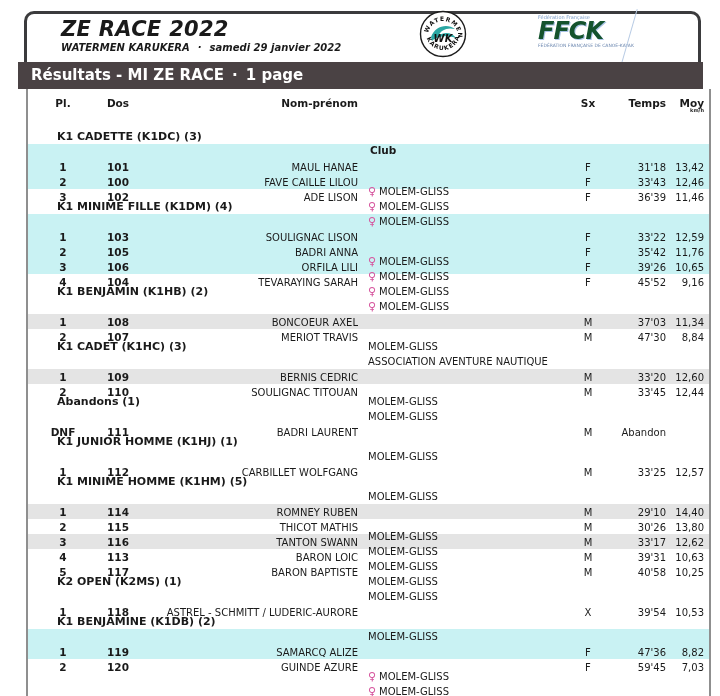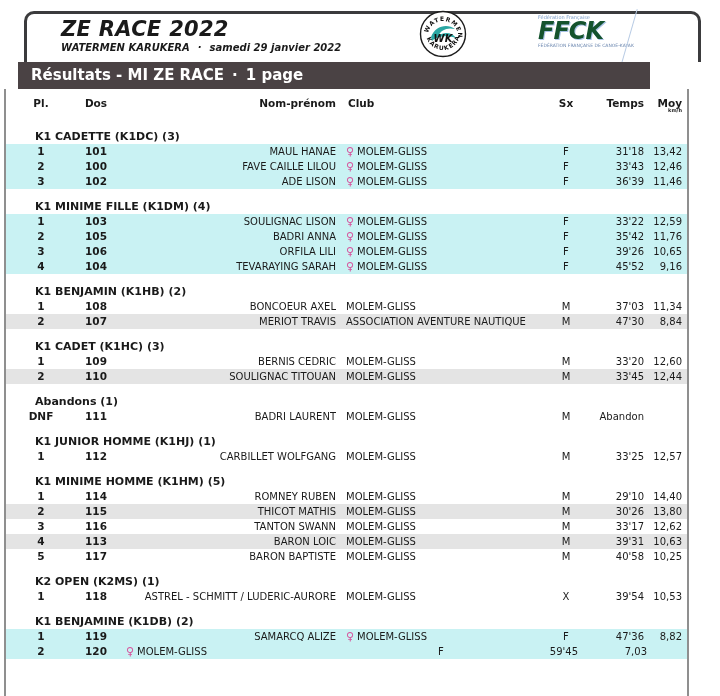--- a/index.html
+++ b/index.html
@@ -26,40 +26,40 @@
     font-size: 24px; font-weight: 700; font-style: italic; color: #14532d;
     line-height: 23px; letter-spacing: -1px; text-shadow: 1px 1px 0 #a8c2e6;
   }
   .ffck-bottom { font-size: 4.5px; color: #6d88b0; line-height: 6px; }
   .ffck-line {
     position: absolute; right: 28px; top: -6px; width: 1px; height: 56px;
     background: #b8cbe4; transform: rotate(16deg);
   }
 
   .result-bar {
-    position: absolute; left: 18px; top: 62px; width: 632px; height: 27px;
+    position: absolute; left: 18px; top: 62px; width: 685px; height: 27px;
     background: #4a4244; color: #fff; font-size: 15px; font-weight: 700;
     line-height: 27px; padding-left: 13px; white-space: nowrap;
   }
   .result-bar .bar-dot { margin: 0 8px; }
 
   .table-area {
-    position: absolute; left: 4px; top: 89px; width: 685px; bottom: 0;
+    position: absolute; left: 26px; top: 89px; width: 685px; bottom: 0;
     border-left: 2px solid #8f8f8f; border-right: 2px solid #8f8f8f; background: #fff;
   }
   .row-grid {
     display: grid;
     grid-template-columns: 70px 40px 220px 210px 40px 66px 35px;
     align-items: center;
   }
   .col-header { padding-top: 8px; height: 30px; font-weight: 700; font-size: 10.5px; align-items: start; }
   .c-pl  { text-align: center; font-weight: 700; }
   .c-dos { text-align: center; font-weight: 700; }
   .c-name { padding-left: 5px; white-space: nowrap; overflow: hidden; text-align: right; }
-  .c-club { padding-left: 10px; white-space: nowrap; overflow: hidden; }
+  .c-club { padding-left: 10px; white-space: nowrap; overflow: hidden; margin-top: 47px; }
   .c-club.h { padding-left: 12px; }
   .c-sx  { text-align: center; }
   .c-temps { text-align: right; padding-right: 8px; white-space: nowrap; }
   .c-moy { text-align: right; padding-right: 5px; white-space: nowrap; }
   .c-moy.h .unit { display: block; font-size: 5px; font-weight: 700; margin-top: -2px; color: #222; }
 
   .section { margin-top: 11px; }
   .sec-title { font-weight: 700; font-size: 11px; height: 14px; line-height: 14px; padding-left: 17px; white-space: nowrap; margin-left: 12px; }
   .row { height: 15px; font-size: 10px; line-height: 15px; }
   .row .c-pl, .row .c-dos { font-size: 10.5px; }
@@ -325,20 +325,21 @@
           <div class="c-dos">119</div>
           <div class="c-name">SAMARCQ ALIZE</div>
           <div class="c-club"><span class="female">♀</span>MOLEM-GLISS</div>
           <div class="c-sx">F</div>
           <div class="c-temps">47'36</div>
           <div class="c-moy">8,82</div>
         </div>
         <div class="row row-grid bg-cyan">
           <div class="c-pl">2</div>
           <div class="c-dos">120</div>
+          <div class="c-name">GUINDE AZURE</div>
           <div class="c-club"><span class="female">♀</span>MOLEM-GLISS</div>
           <div class="c-sx">F</div>
           <div class="c-temps">59'45</div>
           <div class="c-moy">7,03</div>
         </div>
       </div>
     </div>
 </div>
 
 </body></html>

